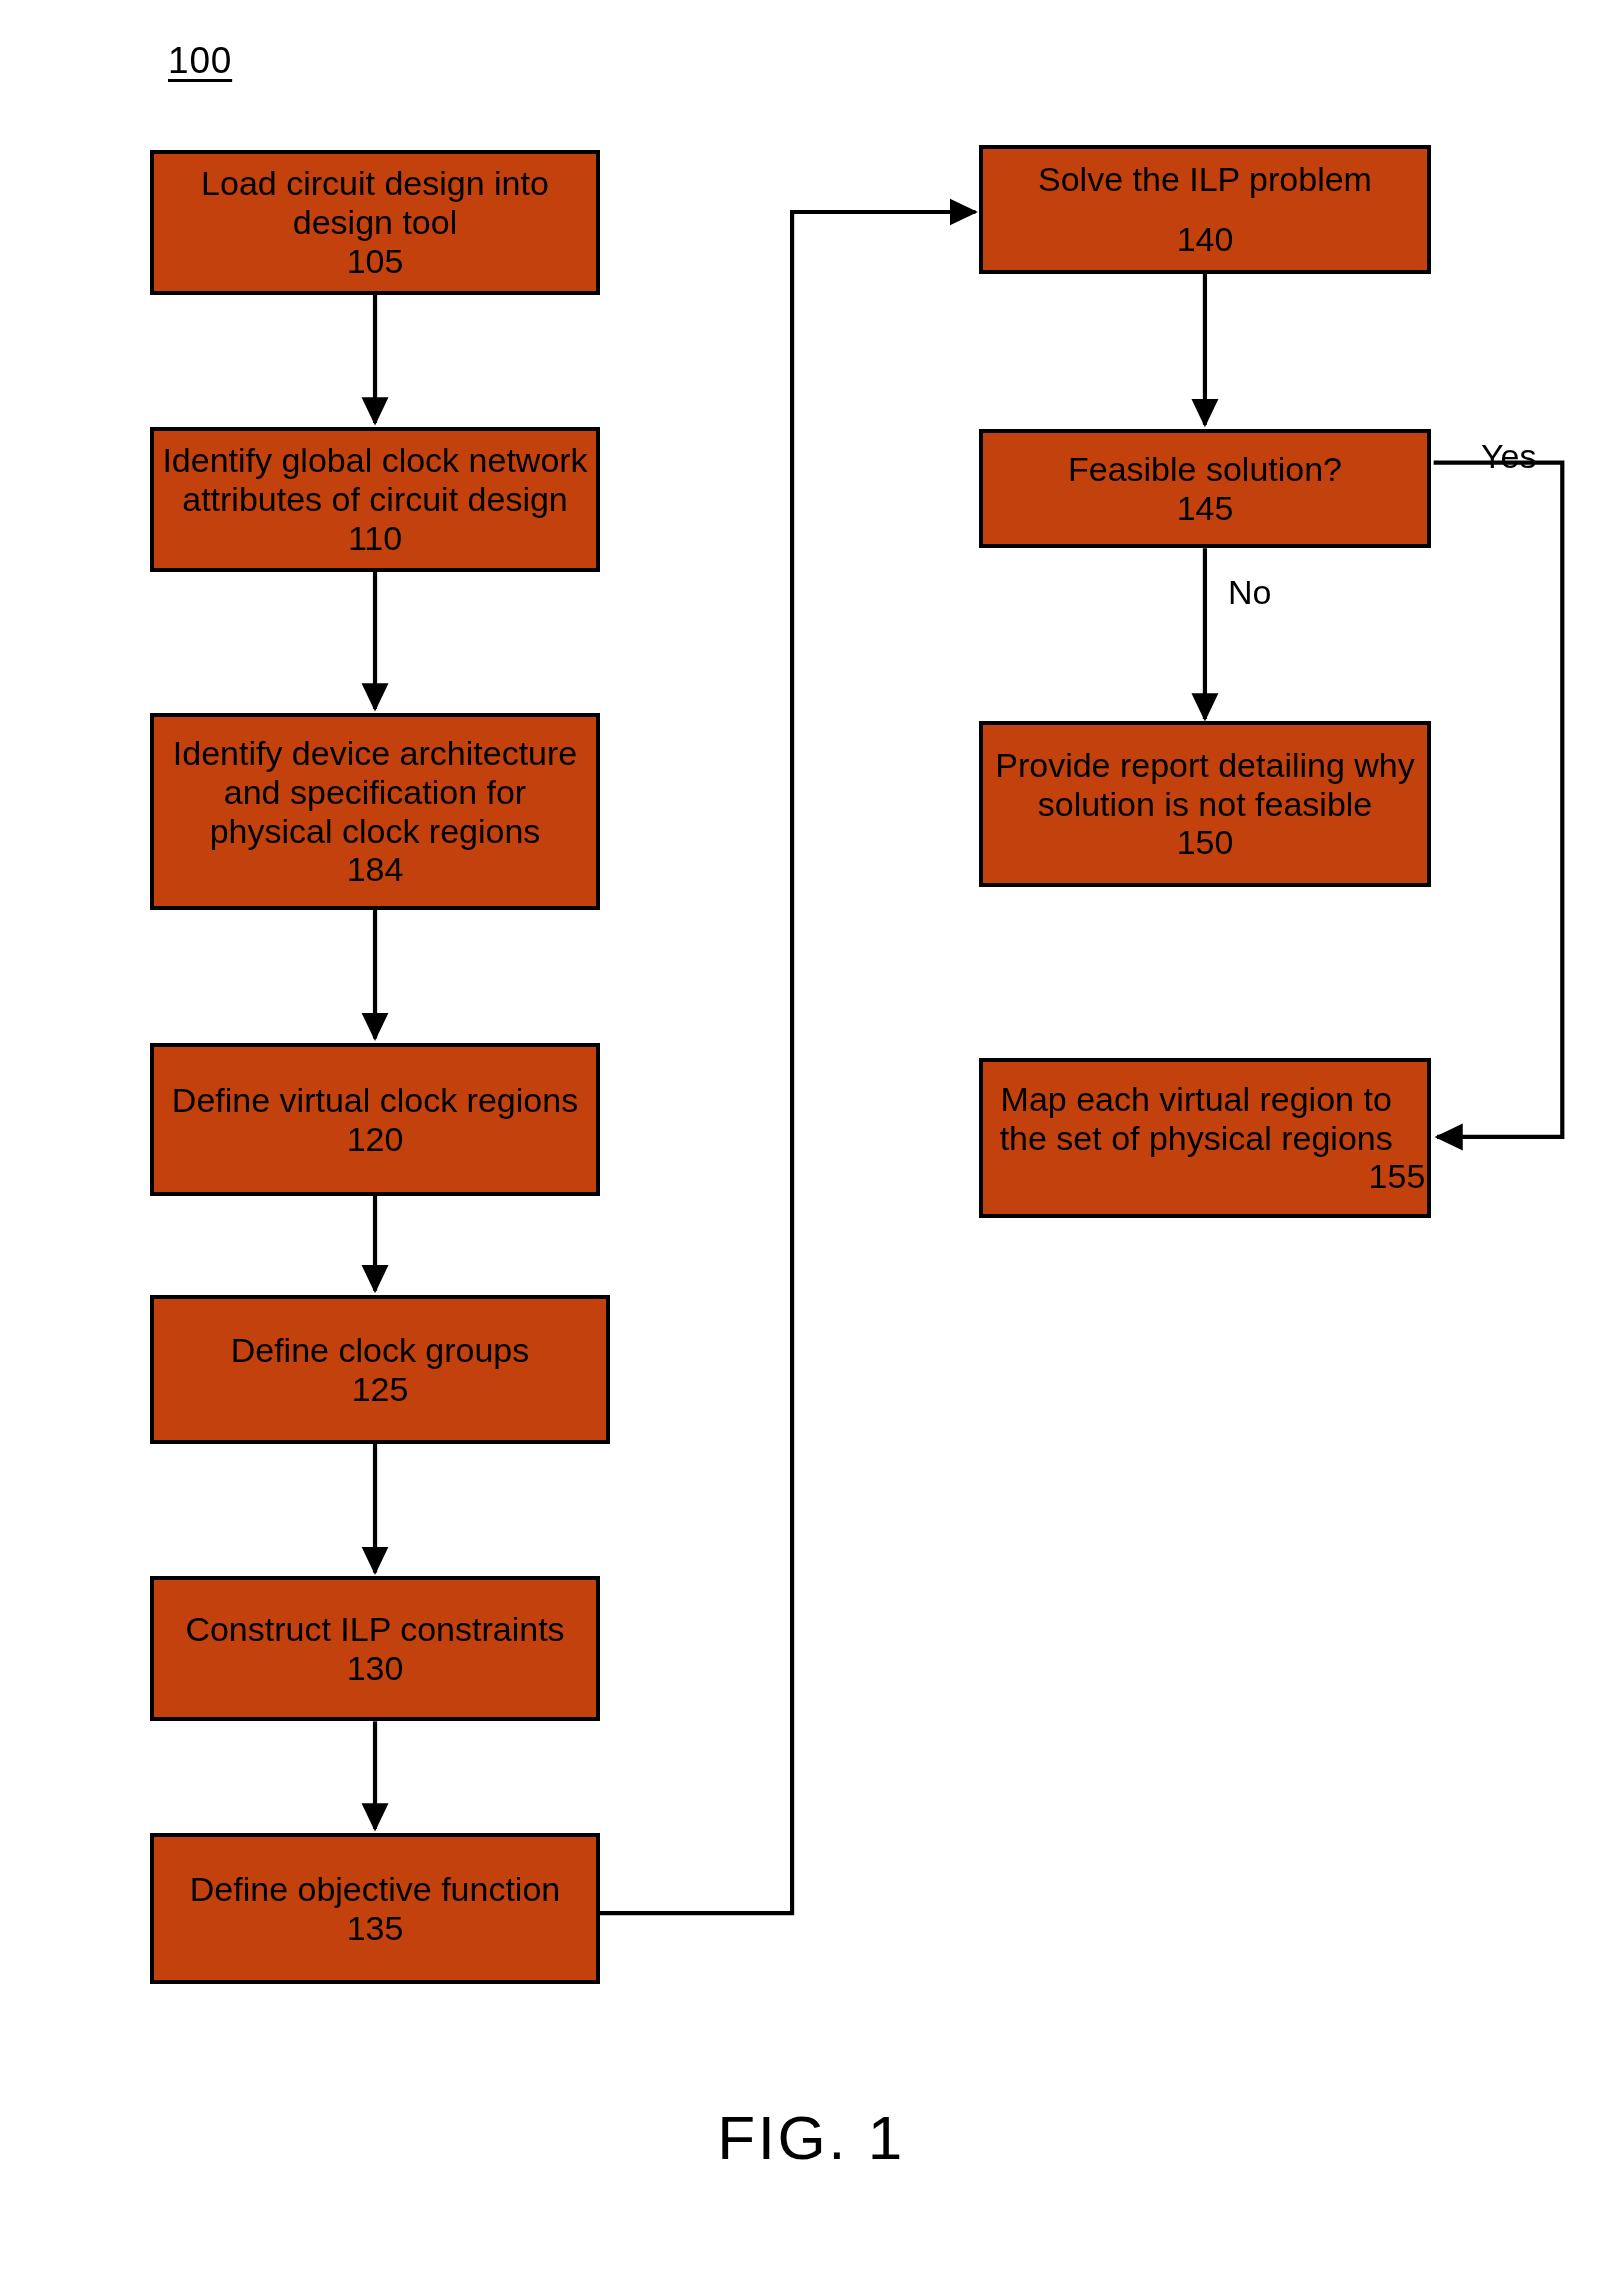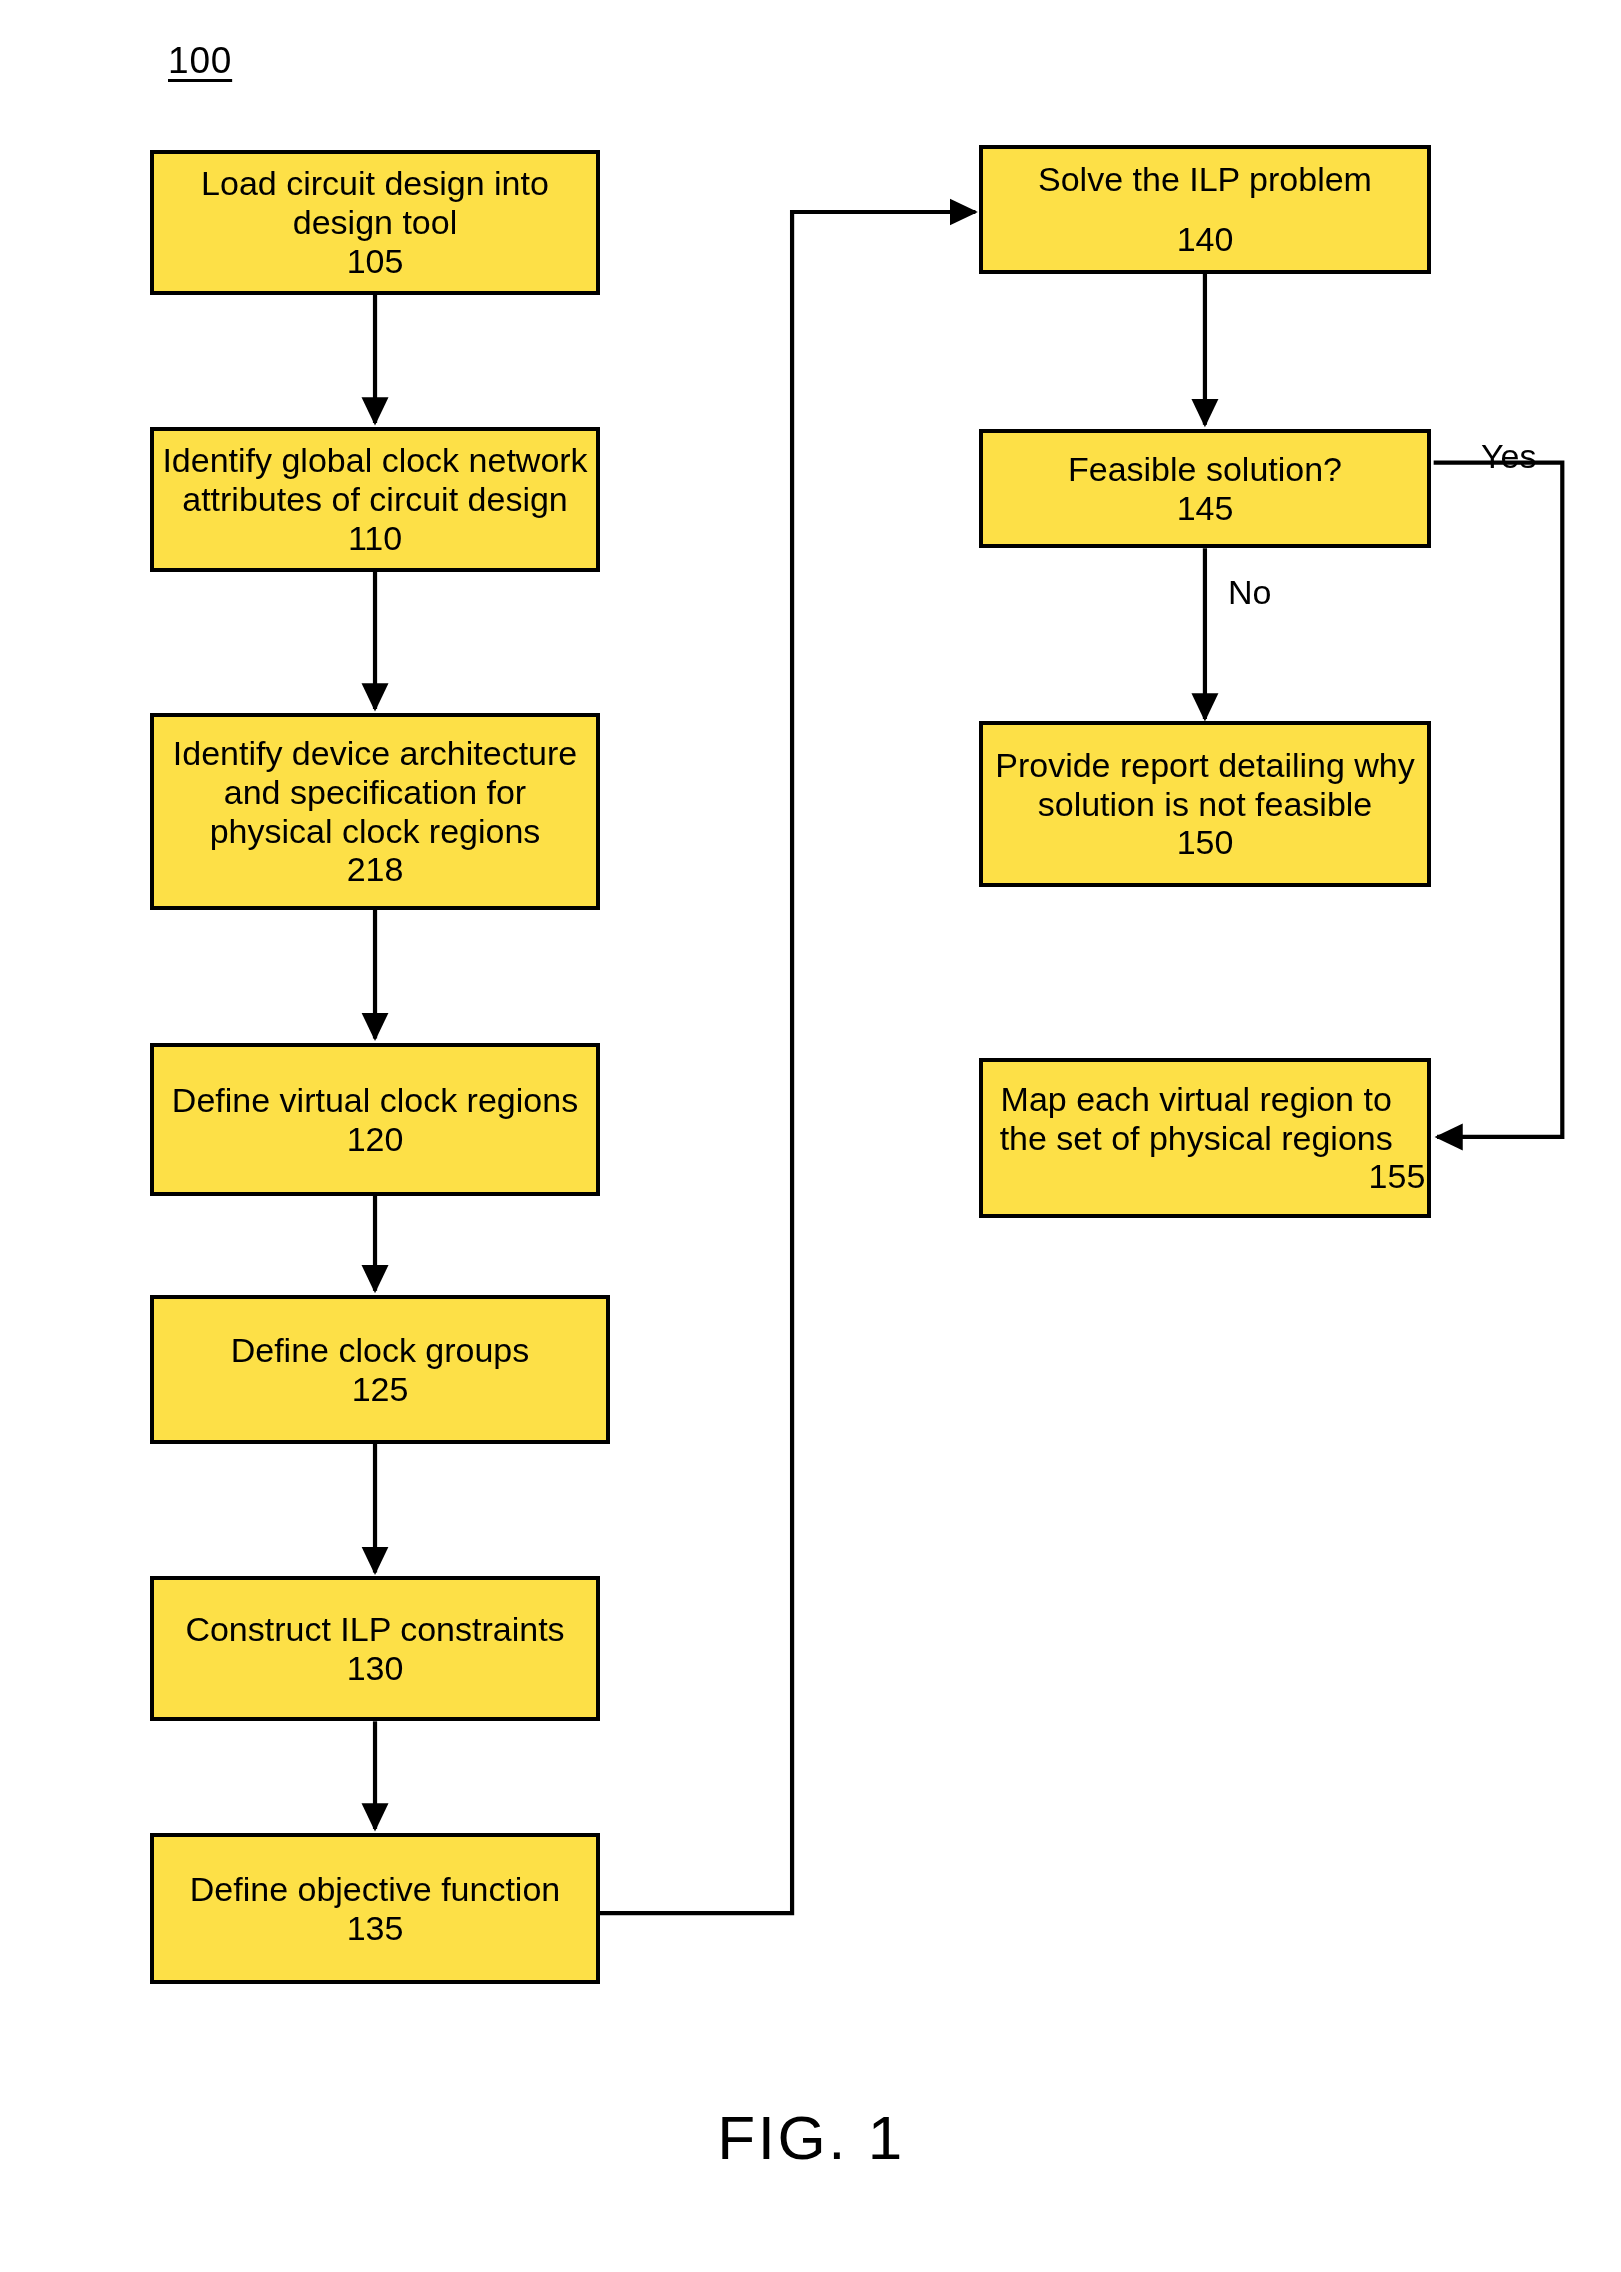--- a/index.html
+++ b/index.html
@@ -33,21 +33,21 @@
     font-size: 37px;
     letter-spacing: 0.8px;
     text-decoration: underline;
     text-underline-offset: 5.9px;
     text-decoration-thickness: 3.4px;
   }
   .node {
     position: absolute;
     box-sizing: border-box;
     border: 4.2px solid #000000;
-    background: #fde047;
+    background: #c2410c;
     display: flex;
     flex-direction: column;
     align-items: center;
     justify-content: center;
     text-align: center;
     font-size: 34px;
     line-height: 1.14;
     padding: 3.4px 1.7px;
     z-index: 3;
   }
@@ -122,21 +122,21 @@
   <div class="node" style="left:150px; top:427px; width:450px; height:145px;">
     <span class="ntext">Identify global clock network
 attributes of circuit design</span>
     <span class="nnum">110</span>
   </div>
 
   <div class="node" style="left:150px; top:713px; width:450px; height:197px;">
     <span class="ntext">Identify device architecture
 and specification for
 physical clock regions</span>
-    <span class="nnum">218</span>
+    <span class="nnum">184</span>
   </div>
 
   <div class="node" style="left:150px; top:1043px; width:450px; height:153px;">
     <span class="ntext">Define virtual clock regions</span>
     <span class="nnum">120</span>
   </div>
 
   <div class="node" style="left:150px; top:1295px; width:460px; height:149px;">
     <span class="ntext">Define clock groups</span>
     <span class="nnum">125</span>

